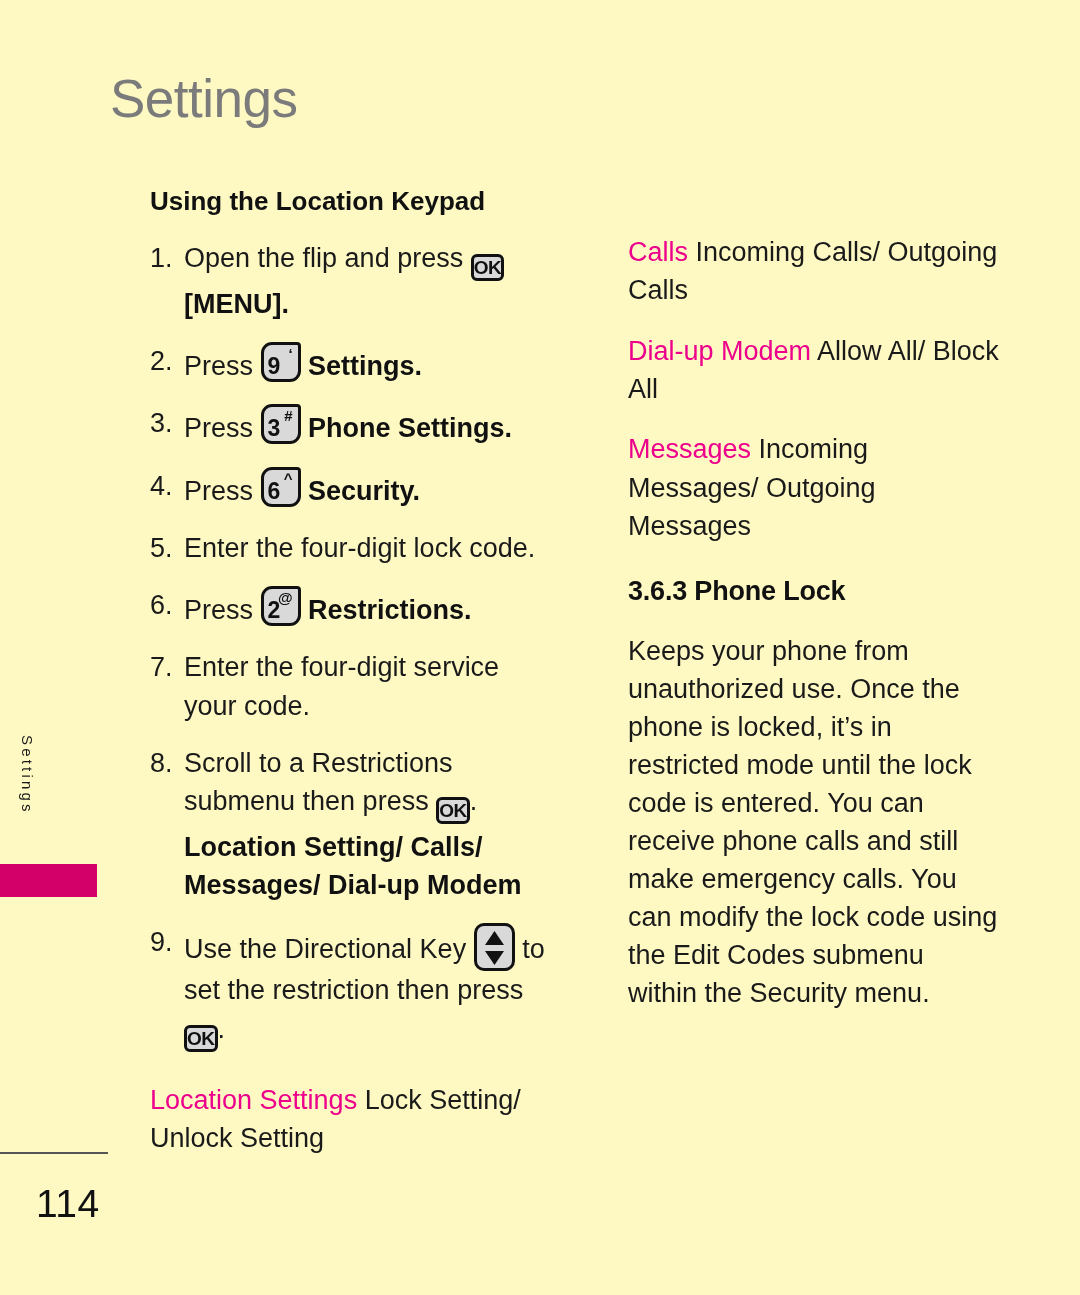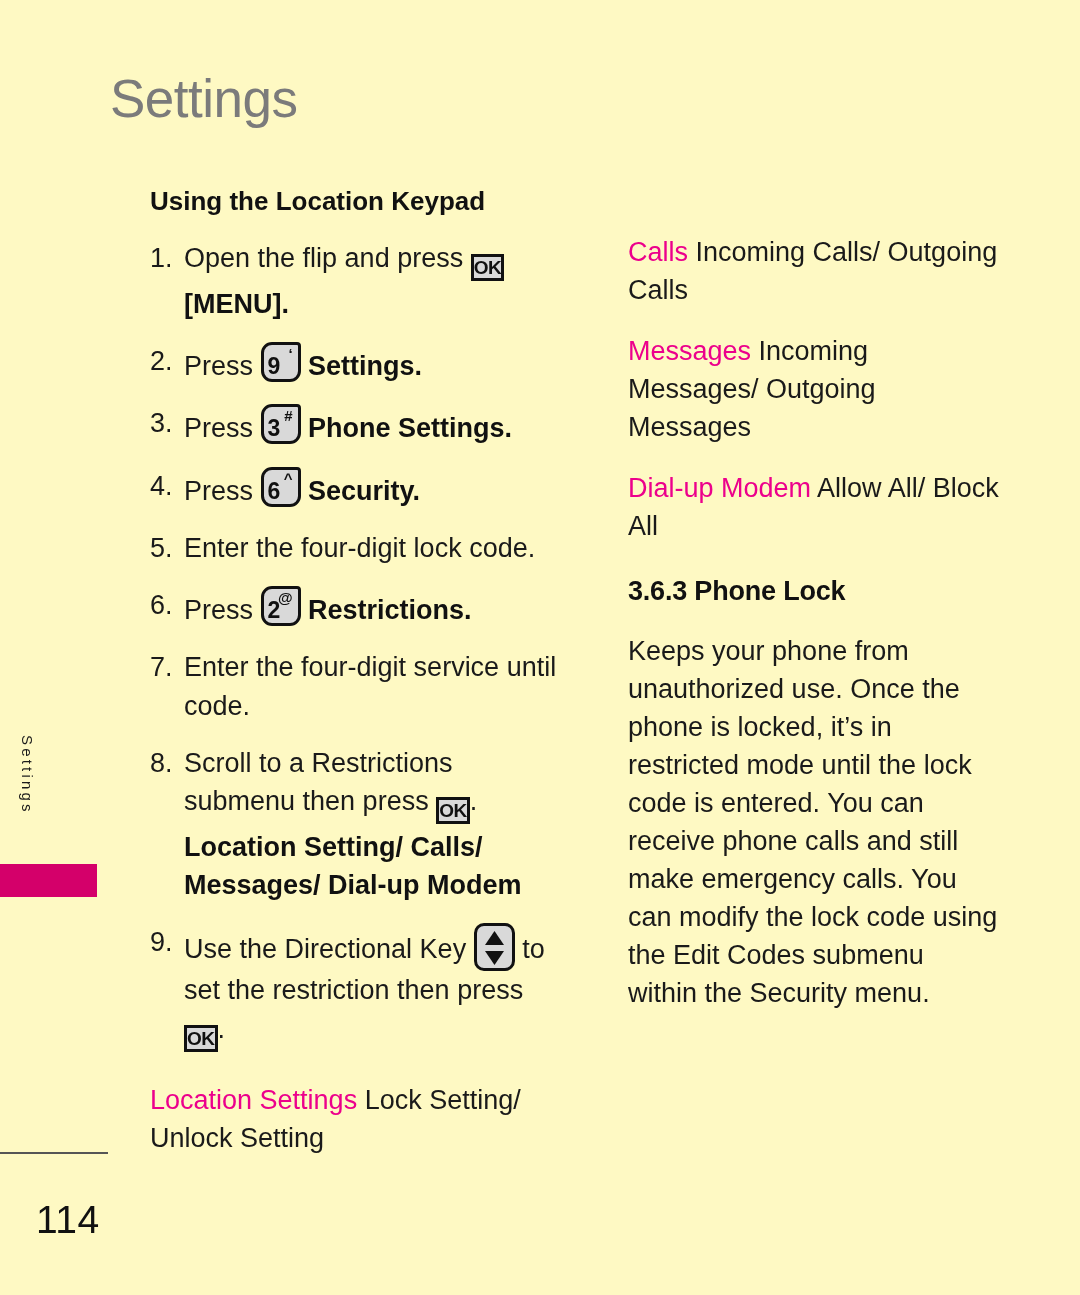--- a/index.html
+++ b/index.html
@@ -65,21 +65,20 @@
     height: 2px;
     background: #555555;
   }
   .page-number {
     position: absolute;
     left: 36px;
     top: 1182px;
     font-size: 39px;
     color: #111111;
     letter-spacing: 0.5px;
-    margin-top: 16px;
   }
 
   
   .col {
     position: absolute;
     top: 186px;
   }
   .col-left  { left: 150px;  width: 408px; }
   .col-right { left: 628px;  width: 372px; margin-top: 47px; }
 
@@ -149,21 +148,21 @@
     vertical-align: -7px;
     position: relative;
   }
 
   
   .key-ok {
     width: 40px;
     height: 33px;
     background: #d9d9d9;
     border: 3px solid #111111;
-    border-radius: 0;
+    border-radius: 6px;
     box-sizing: border-box;
     text-align: center;
     font-size: 19px;
     font-weight: bold;
     line-height: 28px;
     color: #111111;
     letter-spacing: -0.5px;
   }
 
   
@@ -280,21 +279,21 @@
           <span class="keyicon key-num">
             <span class="digit">2</span>
             <span class="sup">@</span>
           </span>
           <span class="b">Restrictions</span><span class="b">.</span>
         </span>
       </li>
 
       <li>
         <span class="num">7.</span>
-        <span class="step-body">Enter the four-digit service until code.</span>
+        <span class="step-body">Enter the four-digit service your code.</span>
       </li>
 
       <li>
         <span class="num">8.</span>
         <span class="step-body">
           <span>Scroll to a Restrictions submenu then press</span>
           <span class="keyicon"><span class="key-ok">OK</span></span><span>.</span><br>
           <span class="b">Location Setting/ Calls/ Messages/ Dial-up Modem</span>
         </span>
       </li>
@@ -324,29 +323,29 @@
   </div>
 
   <div class="col col-right">
 
     <p class="para">
       <span class="magenta">Calls</span>
       <span>Incoming Calls/ Outgoing Calls</span>
     </p>
 
     <p class="para">
+      <span class="magenta">Dial-up Modem</span>
+      <span>Allow All/ Block All</span>
+    </p>
+
+    <p class="para">
       <span class="magenta">Messages</span>
       <span>Incoming Messages/ Outgoing Messages</span>
     </p>
 
-    <p class="para">
-      <span class="magenta">Dial-up Modem</span>
-      <span>Allow All/ Block All</span>
-    </p>
-
     <div class="sub-head">3.6.3 Phone Lock</div>
 
     <p class="body-text">Keeps your phone from unauthorized use. Once the phone is locked, it’s in restricted mode until the lock code is entered. You can receive phone calls and still make emergency calls. You can modify the lock code using the Edit Codes submenu within the Security menu.</p>
 
   </div>
 
   <div class="footer-rule"></div>
   <div class="page-number">114</div>
 
 </div>

